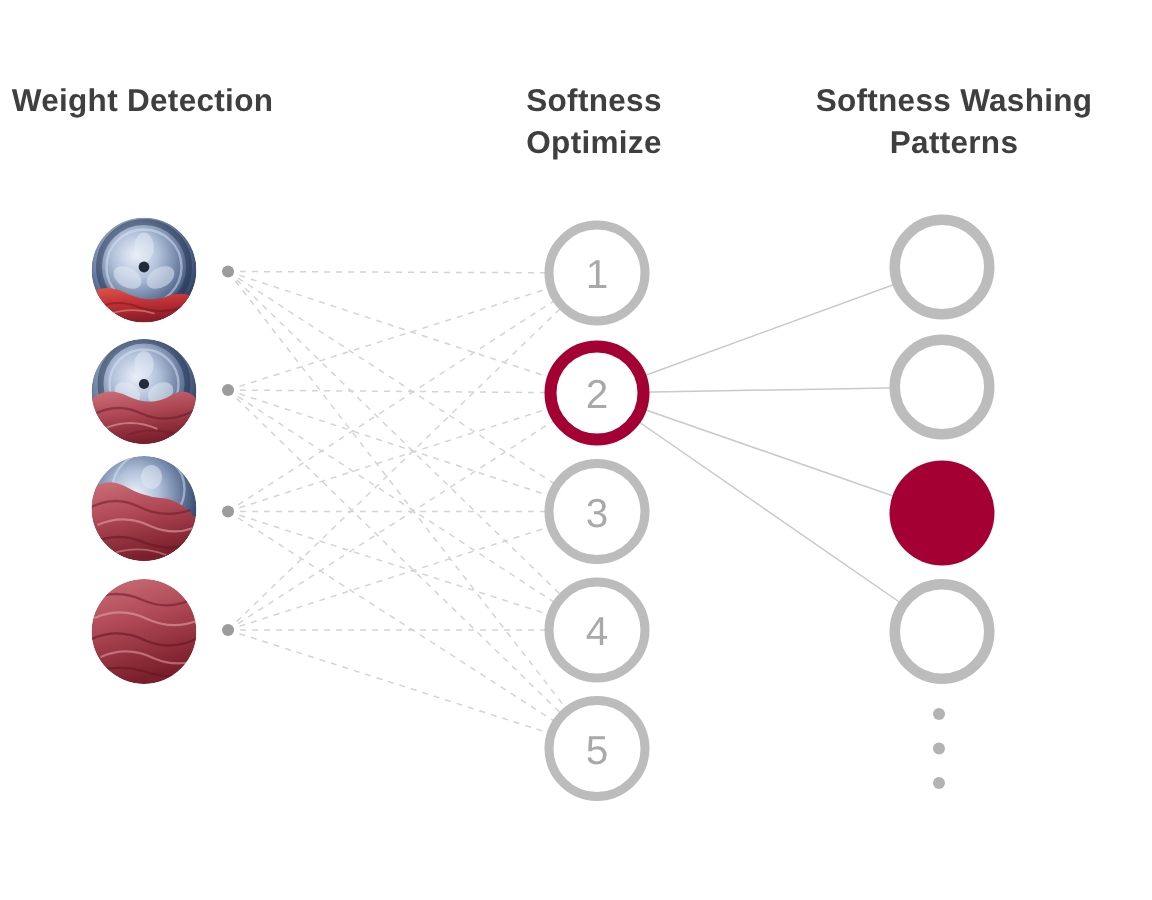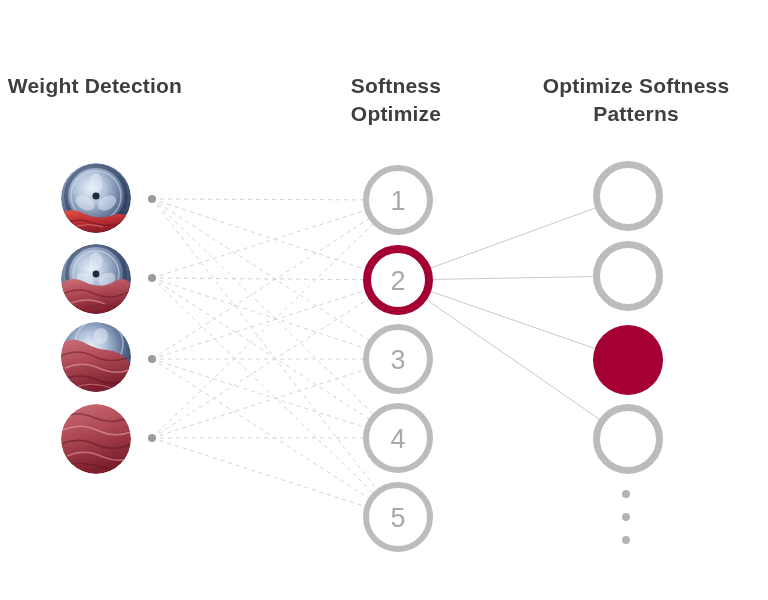--- a/index.html
+++ b/index.html
@@ -2,21 +2,21 @@
 <html style="--accent: #a50034; --ring: #bcbcbc; --text: #3f3f3f; --number: #a9a9a9; --line-dashed: #d4d4d4; --line-solid: #c9c9c9; --dot: #9c9c9c; --dot-light: #b3b3b3; --bg: #ffffff;"><head>
 <meta charset="utf-8">
 <style>
   html,body{margin:0;padding:0;}
   body{
     width:768px;height:600px;
     background:#ffffff;
     font-family:"Liberation Sans", sans-serif;
     overflow:hidden;
   }
-  .stage{position:relative;width:768px;height:508px;background:var(--bg,#fff);margin-top:18px;}
+  .stage{position:relative;width:768px;height:508px;background:var(--bg,#fff);}
 
   
   .col-header{
     position:absolute;top:54px;
     text-align:center;
     font-size:21px;line-height:28px;font-weight:600;
     color:var(--text,#3f3f3f);
     letter-spacing:0.2px;
   }
   .col-header.weight{left:5px;width:180px;}
@@ -81,21 +81,21 @@
       <stop offset="45%" stop-color="#b04a56"></stop>
       <stop offset="100%" stop-color="#7c1f2c"></stop>
     </linearGradient>
   </defs>
 </svg>
 
 <div class="stage">
 
   <div class="col-header weight">Weight Detection</div>
   <div class="col-header softness">Softness Optimize</div>
-  <div class="col-header optimize">Optimize Softness Patterns</div>
+  <div class="col-header optimize">Softness Washing Patterns</div>
 
   <svg class="links" id="links">
       <line x1="152" y1="181" x2="398" y2="182" class="dashed"></line>
       <line x1="152" y1="181" x2="398" y2="262" class="dashed"></line>
       <line x1="152" y1="181" x2="398" y2="341" class="dashed"></line>
       <line x1="152" y1="181" x2="398" y2="420" class="dashed"></line>
       <line x1="152" y1="181" x2="398" y2="499" class="dashed"></line>
       <line x1="152" y1="260" x2="398" y2="182" class="dashed"></line>
       <line x1="152" y1="260" x2="398" y2="262" class="dashed"></line>
       <line x1="152" y1="260" x2="398" y2="341" class="dashed"></line>

